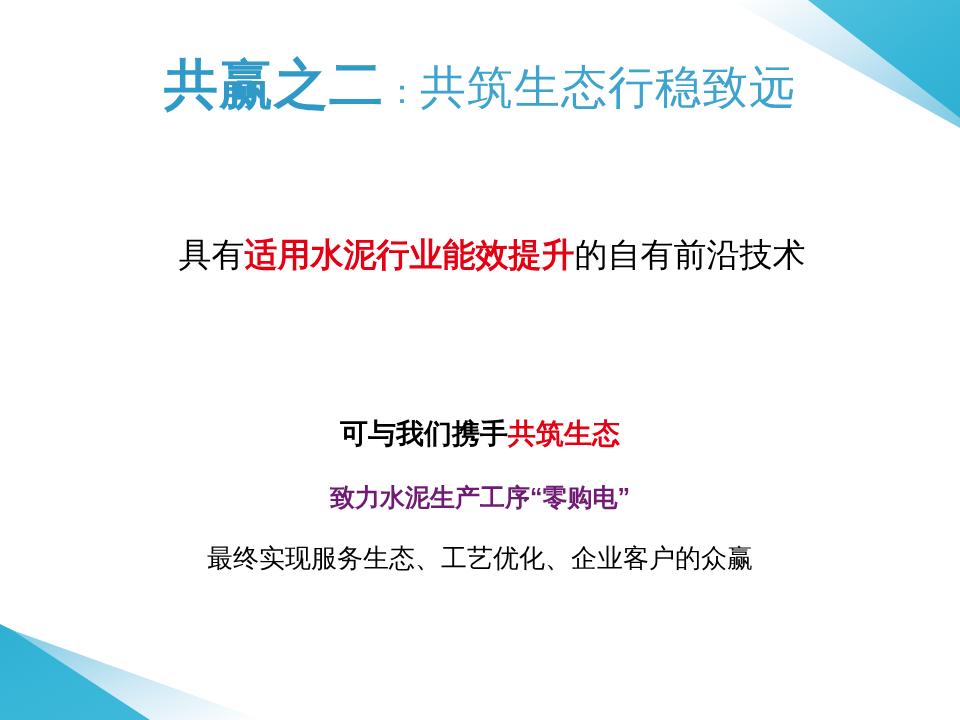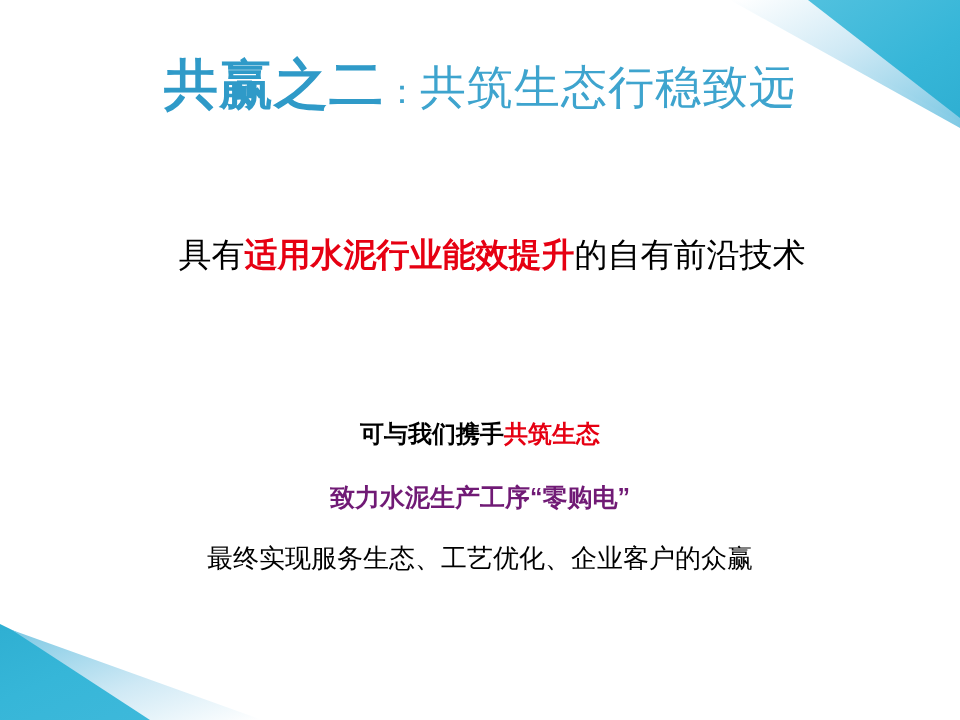--- a/index.html
+++ b/index.html
@@ -91,21 +91,21 @@
     letter-spacing: 0px;
   }
   .line-2 {
     font-size: 26px;
     line-height: 34px;
     font-weight: normal;
     margin-top: 26px;
     letter-spacing: 0px;
   }
   .line-3 {
-    font-size: 24px;
+    font-size: 28px;
     line-height: 32px;
     font-weight: bold;
     letter-spacing: 0px;
   }
   .line-4 {
     font-size: 25px;
     line-height: 32px;
     font-weight: bold;
     margin-top: 31px;
     letter-spacing: 0px;

